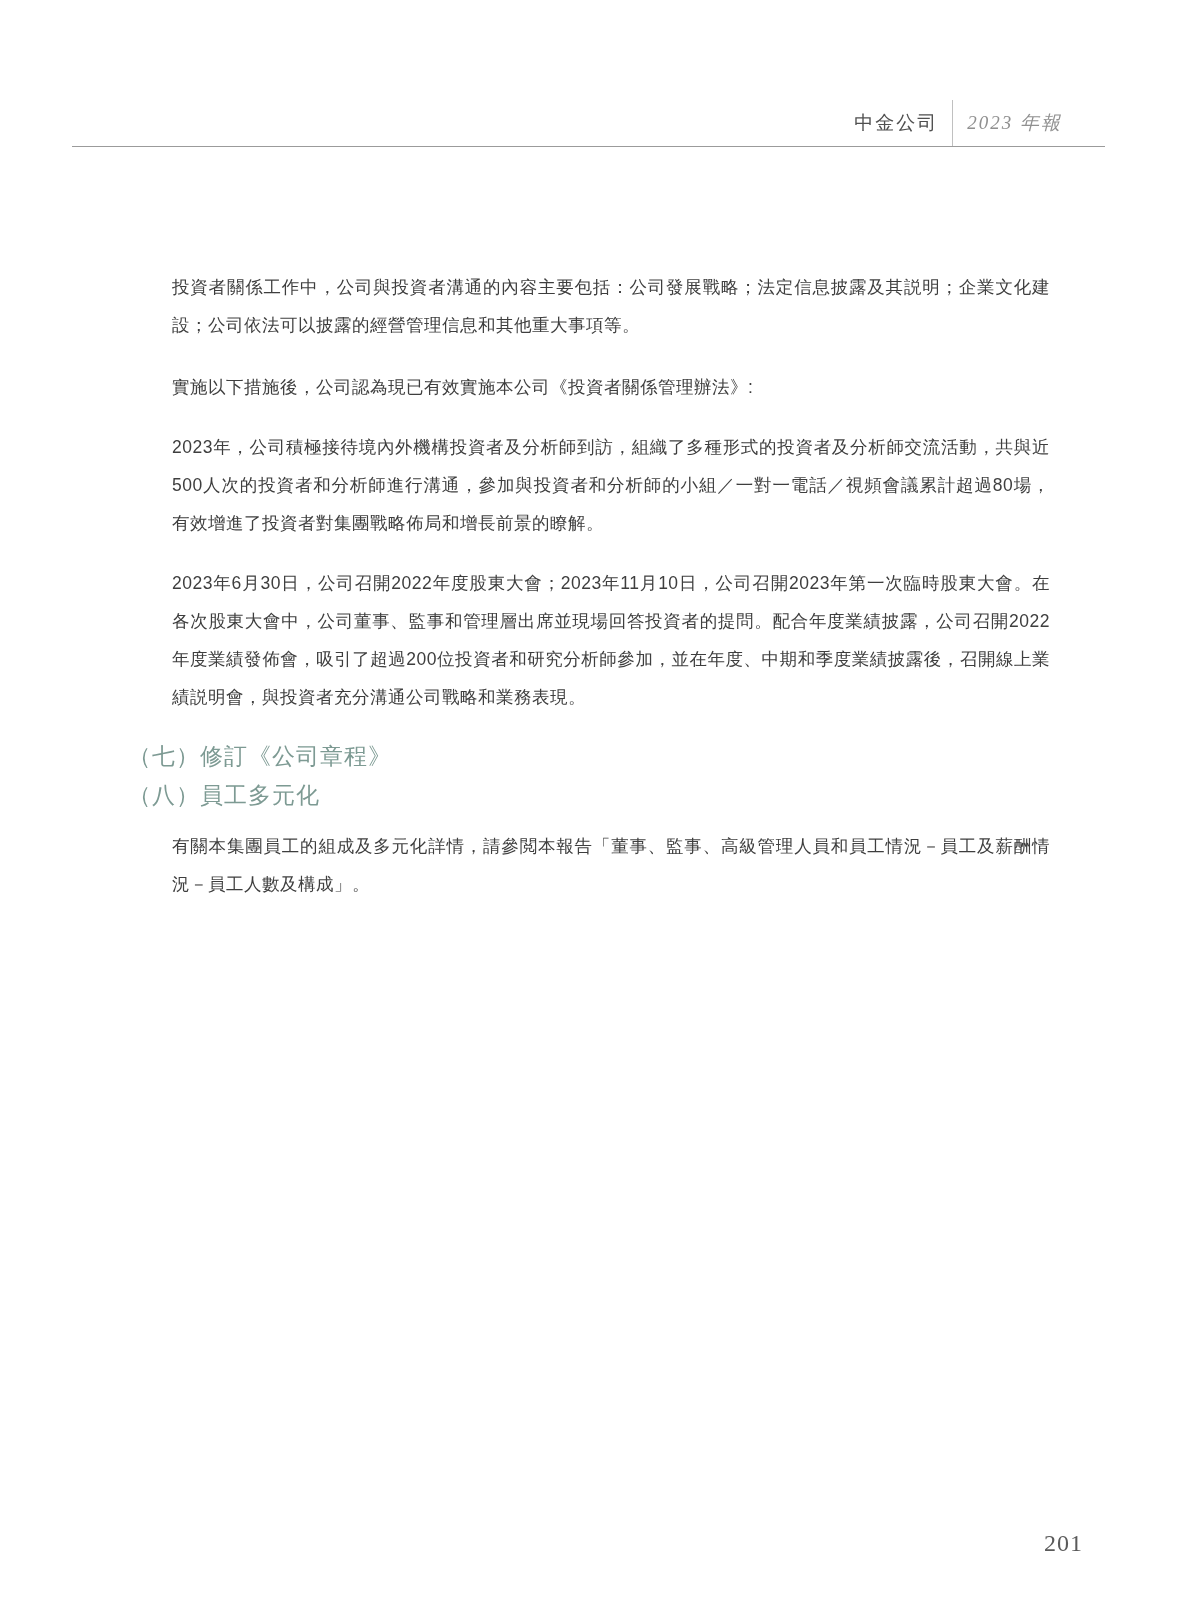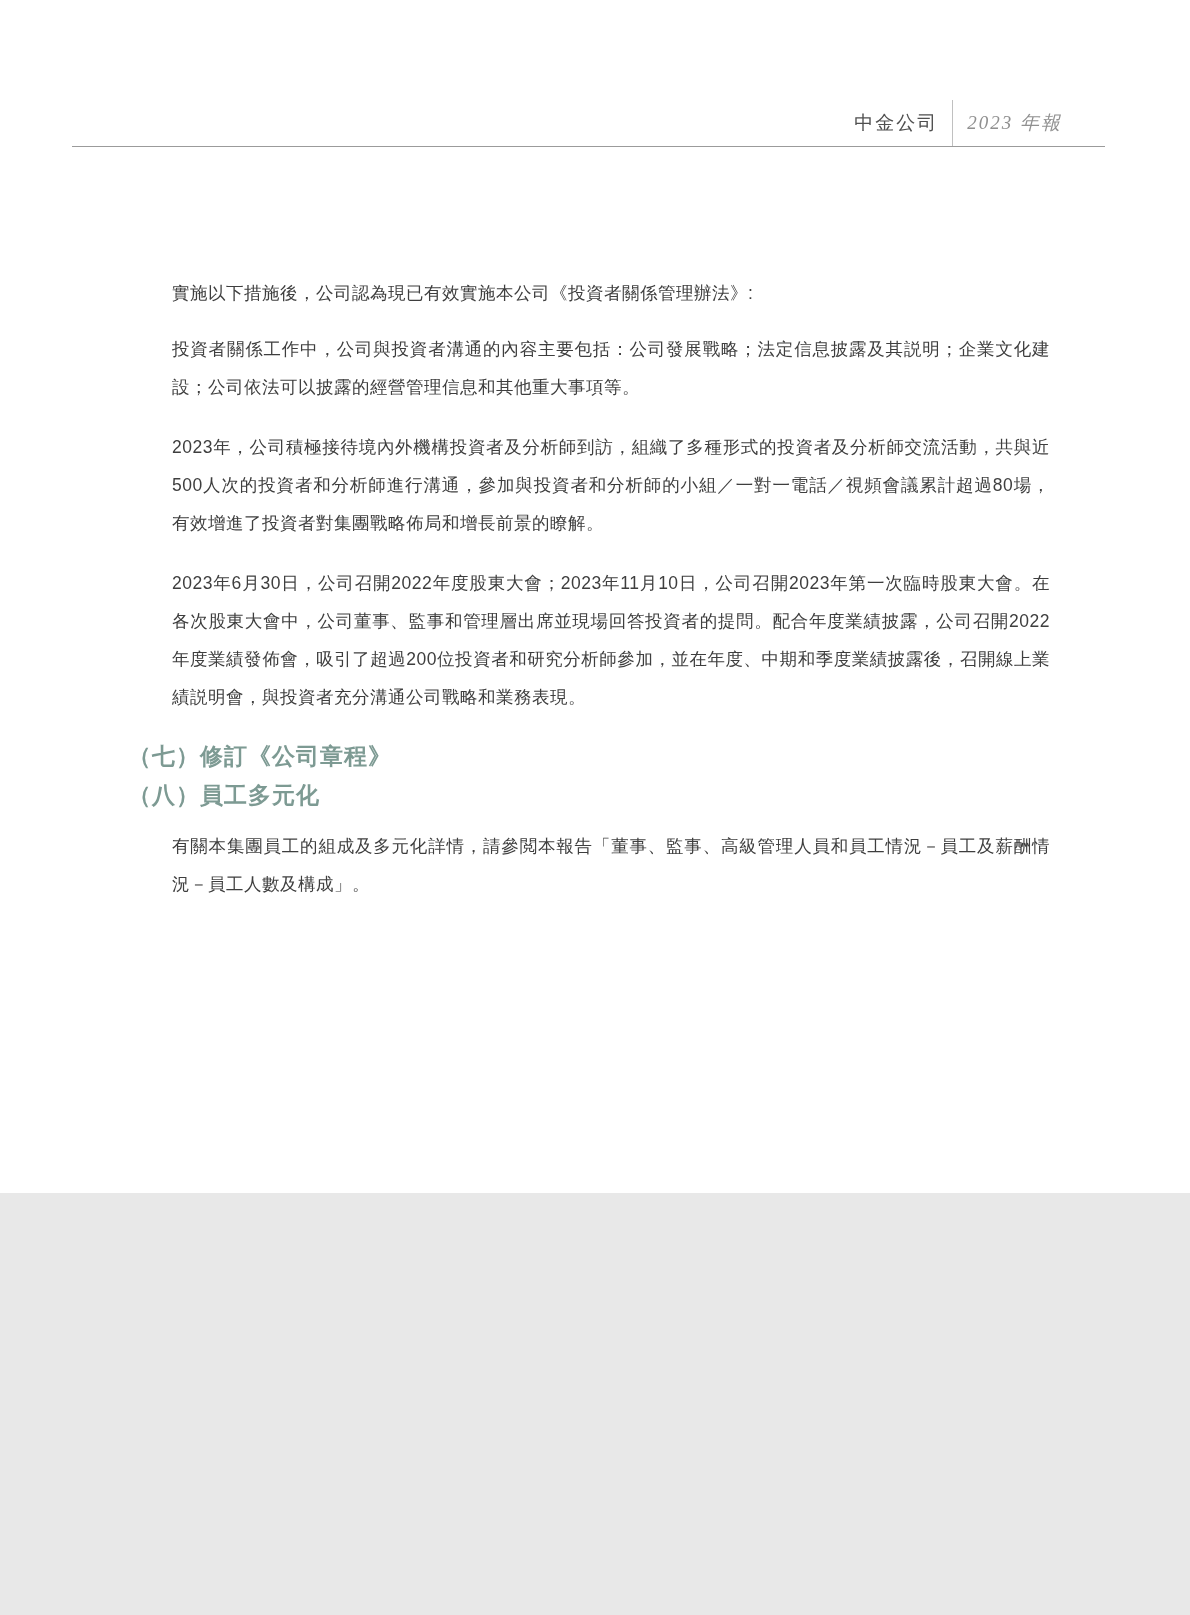--- a/index.html
+++ b/index.html
@@ -4,21 +4,21 @@
 <style>
   * { margin: 0; padding: 0; box-sizing: border-box; }
 
   html, body {
     background: #e8e8e8;
   }
 
   .page {
     position: relative;
     width: 1190px;
-    height: 1193px;
+    height: 1615px;
     margin: 0 auto;
     background: #ffffff;
     overflow: hidden;
     font-family: "Liberation Sans", "DejaVu Sans", sans-serif;
   }
 
   
   .running-header {
     position: absolute;
     top: 100px;
@@ -72,21 +72,21 @@
     color: #3e3e3e;
   }
 
   .p1 { margin-top: 18px; }
   .p2 { margin-top: 24px; }
   .p3 { margin-top: 22px; }
   .p4 { margin-top: 22px; }
 
   .section-heading {
     font-size: 23px;
-    font-weight: bold;
+    font-weight: normal;
     color: #7d9a93;
     letter-spacing: 1px;
     line-height: 32px;
   }
   .h7 { margin-top: 24px; }
   .h8 { margin-top: 7px; }
 
   .p5 { margin-top: 16px; }
   .p6 { margin-top: 16px; }
 
@@ -109,23 +109,23 @@
   <div class="running-header">
     <span class="company">中金公司</span>
     <span class="vdivider"></span>
     <span class="edition">2023 年報</span>
   </div>
 
   <div class="header-rule"></div>
 
   <div class="content">
 
+    <p class="body-para p1">投資者關係工作中，公司與投資者溝通的內容主要包括：公司發展戰略；法定信息披露及其説明；企業文化建設；公司依法可以披露的經營管理信息和其他重大事項等。</p>
+
     <p class="body-para p2">實施以下措施後，公司認為現已有效實施本公司《投資者關係管理辦法》:</p>
-
-    <p class="body-para p1">投資者關係工作中，公司與投資者溝通的內容主要包括：公司發展戰略；法定信息披露及其説明；企業文化建設；公司依法可以披露的經營管理信息和其他重大事項等。</p>
 
     <p class="body-para p3">2023年，公司積極接待境內外機構投資者及分析師到訪，組織了多種形式的投資者及分析師交流活動，共與近500人次的投資者和分析師進行溝通，參加與投資者和分析師的小組／一對一電話／視頻會議累計超過80場，有效增進了投資者對集團戰略佈局和增長前景的瞭解。</p>
 
     <p class="body-para p4">2023年6月30日，公司召開2022年度股東大會；2023年11月10日，公司召開2023年第一次臨時股東大會。在各次股東大會中，公司董事、監事和管理層出席並現場回答投資者的提問。配合年度業績披露，公司召開2022年度業績發佈會，吸引了超過200位投資者和研究分析師參加，並在年度、中期和季度業績披露後，召開線上業績説明會，與投資者充分溝通公司戰略和業務表現。</p>
 
     <h2 class="section-heading h7">（七）修訂《公司章程》</h2>
 
 
     <h2 class="section-heading h8">（八）員工多元化</h2>
 

